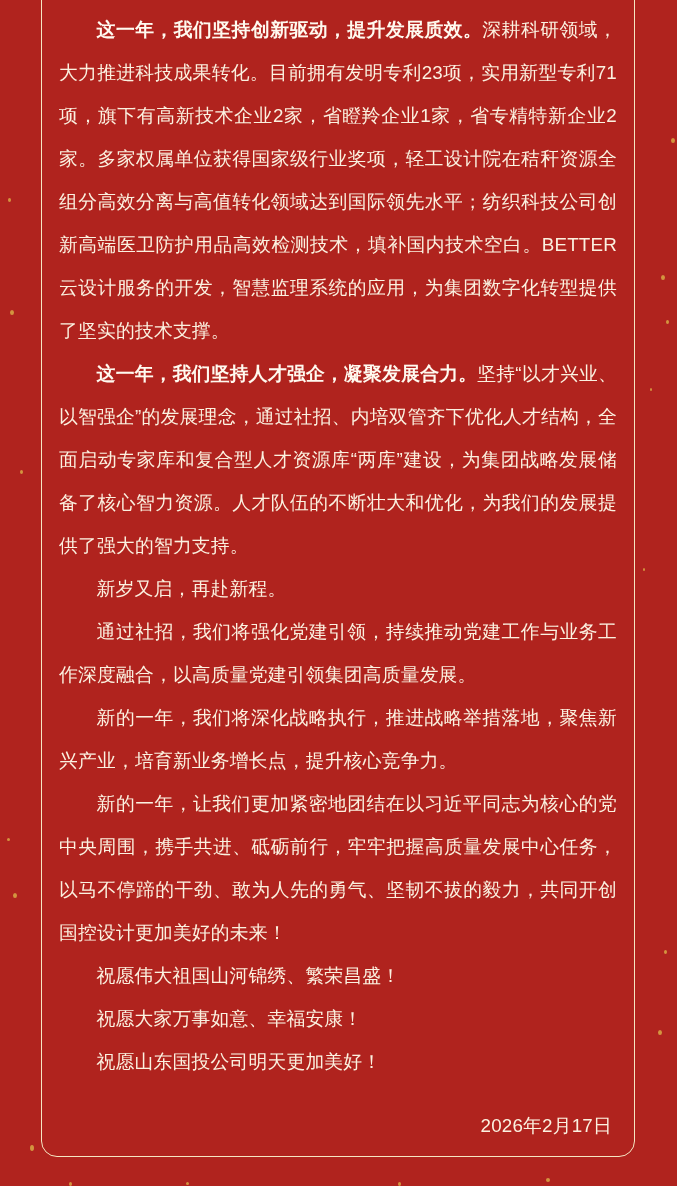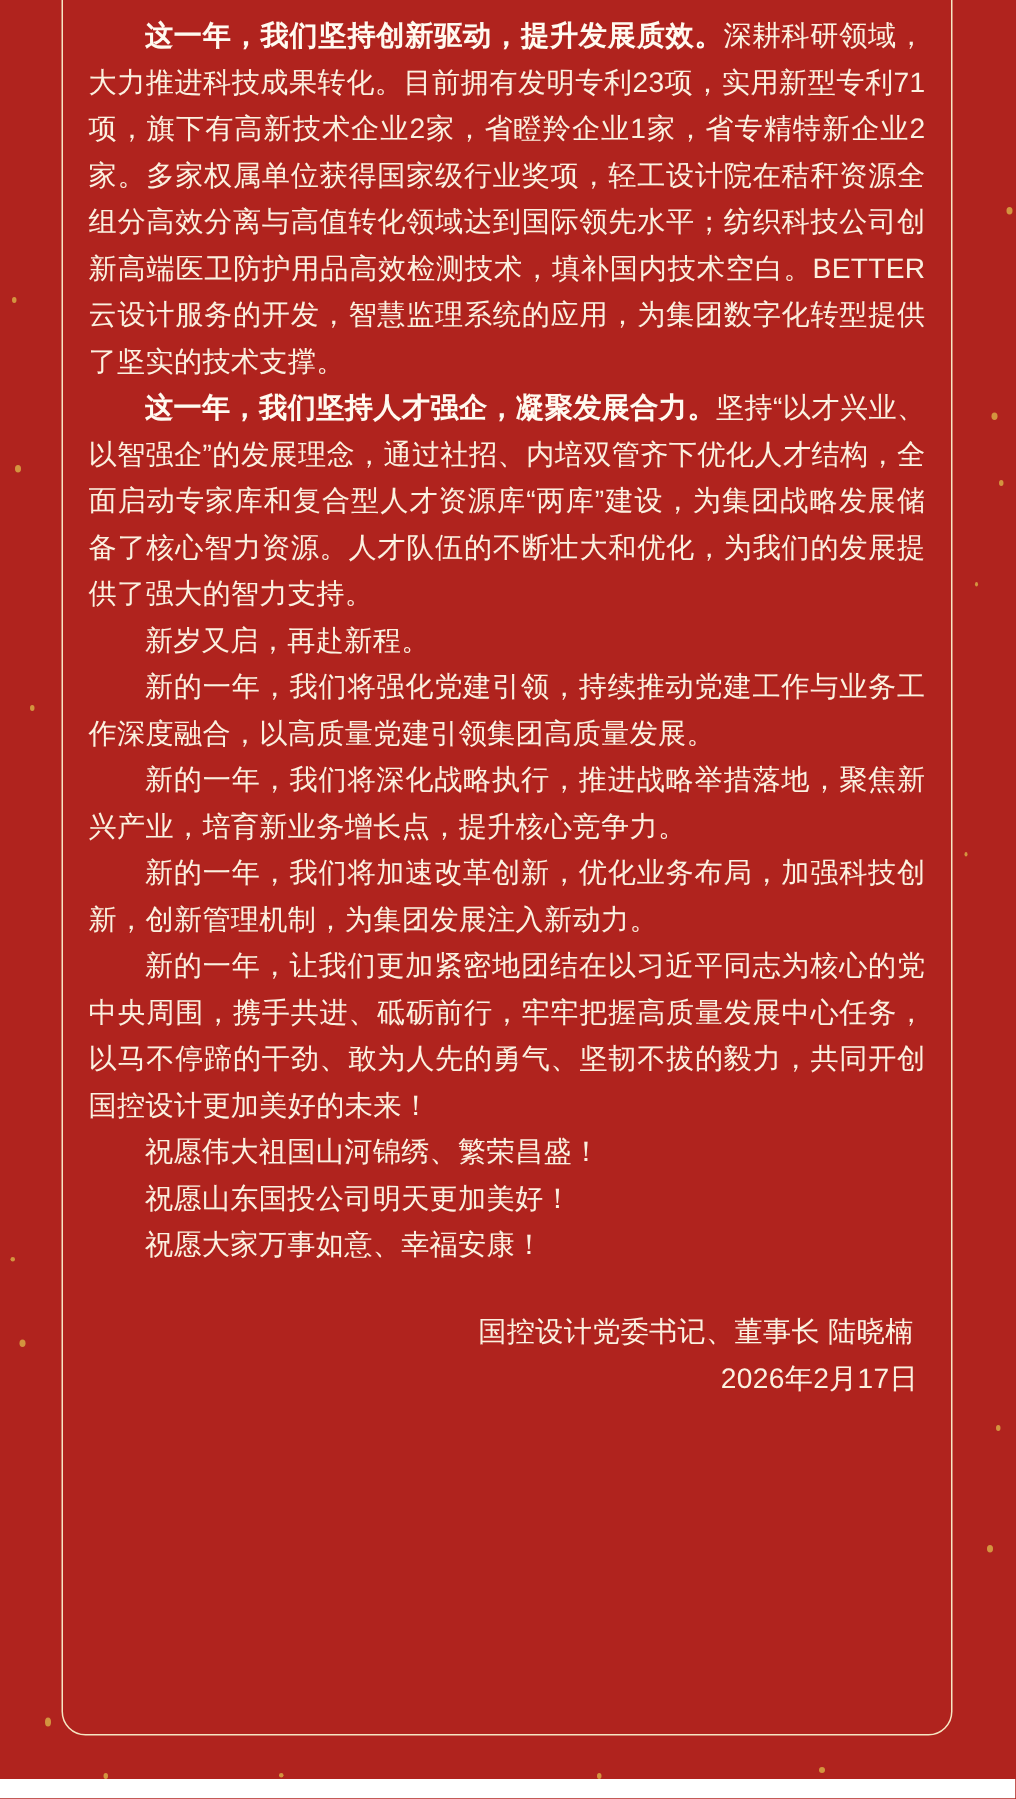--- a/index.html
+++ b/index.html
@@ -19,21 +19,21 @@
     border-radius: 0 0 16px 16px;
   }
   .content {
     position: absolute;
     left: 59px; top: 8px;
     width: 558px;
   }
   .content p {
     margin: 0;
     font-size: 18.8px;
-    line-height: 31px;
+    line-height: 43px;
     color: var(--text, #fbf1e0);
     text-align: justify;
     text-indent: 2em;
     letter-spacing: 0.2px;
   }
   .lead {
     font-weight: bold;
     color: var(--lead-text, #fffaf0);
   }
   .signoff {
@@ -68,30 +68,28 @@
 </style>
 </head>
 <body>
 
 <div class="frame"></div>
 
 <div class="content">
   <p><span class="lead">这一年，我们坚持创新驱动，提升发展质效。</span><span>深耕科研领域，大力推进科技成果转化。目前拥有发明专利23项，实用新型专利71项，旗下有高新技术企业2家，省瞪羚企业1家，省专精特新企业2家。多家权属单位获得国家级行业奖项，轻工设计院在秸秆资源全组分高效分离与高值转化领域达到国际领先水平；纺织科技公司创新高端医卫防护用品高效检测技术，填补国内技术空白。BETTER云设计服务的开发，智慧监理系统的应用，为集团数字化转型提供了坚实的技术支撑。</span></p>
   <p><span class="lead">这一年，我们坚持人才强企，凝聚发展合力。</span><span>坚持“以才兴业、以智强企”的发展理念，通过社招、内培双管齐下优化人才结构，全面启动专家库和复合型人才资源库“两库”建设，为集团战略发展储备了核心智力资源。人才队伍的不断壮大和优化，为我们的发展提供了强大的智力支持。</span></p>
   <p><span>新岁又启，再赴新程。</span></p>
-  <p><span>新的一年，我们将强化党建引领，持续推动党建工作与业务工作深度融合，以高质量党建引领集团高质量发展。</span></p>
+  <p><span>通过社招，我们将强化党建引领，持续推动党建工作与业务工作深度融合，以高质量党建引领集团高质量发展。</span></p>
   <p><span>新的一年，我们将深化战略执行，推进战略举措落地，聚焦新兴产业，培育新业务增长点，提升核心竞争力。</span></p>
-  <p><span>新的一年，我们将加速改革创新，优化业务布局，加强科技创新，创新管理机制，为集团发展注入新动力。</span></p>
   <p><span>新的一年，让我们更加紧密地团结在以习近平同志为核心的党中央周围，携手共进、砥砺前行，牢牢把握高质量发展中心任务，以马不停蹄的干劲、敢为人先的勇气、坚韧不拔的毅力，共同开创国控设计更加美好的未来！</span></p>
   <p><span>祝愿伟大祖国山河锦绣、繁荣昌盛！</span></p>
+  <p><span>祝愿大家万事如意、幸福安康！</span></p>
   <p><span>祝愿山东国投公司明天更加美好！</span></p>
-  <p><span>祝愿大家万事如意、幸福安康！</span></p>
 
   <div class="signoff">
-    <p class="sig">国控设计党委书记、董事长 陆晓楠</p>
     <p class="date">2026年2月17日</p>
   </div>
 </div>
 
 <div class="speckle" style="left:8px;  top:198px;  width:3px; height:4px;"></div>
 <div class="speckle" style="left:10px; top:310px;  width:4px; height:5px;"></div>
 <div class="speckle" style="left:20px; top:470px;  width:3px; height:4px;"></div>
 <div class="speckle" style="left:7px;  top:838px;  width:3px; height:3px;"></div>
 <div class="speckle" style="left:13px; top:893px;  width:4px; height:5px;"></div>
 <div class="speckle" style="left:30px; top:1145px; width:4px; height:6px;"></div>

